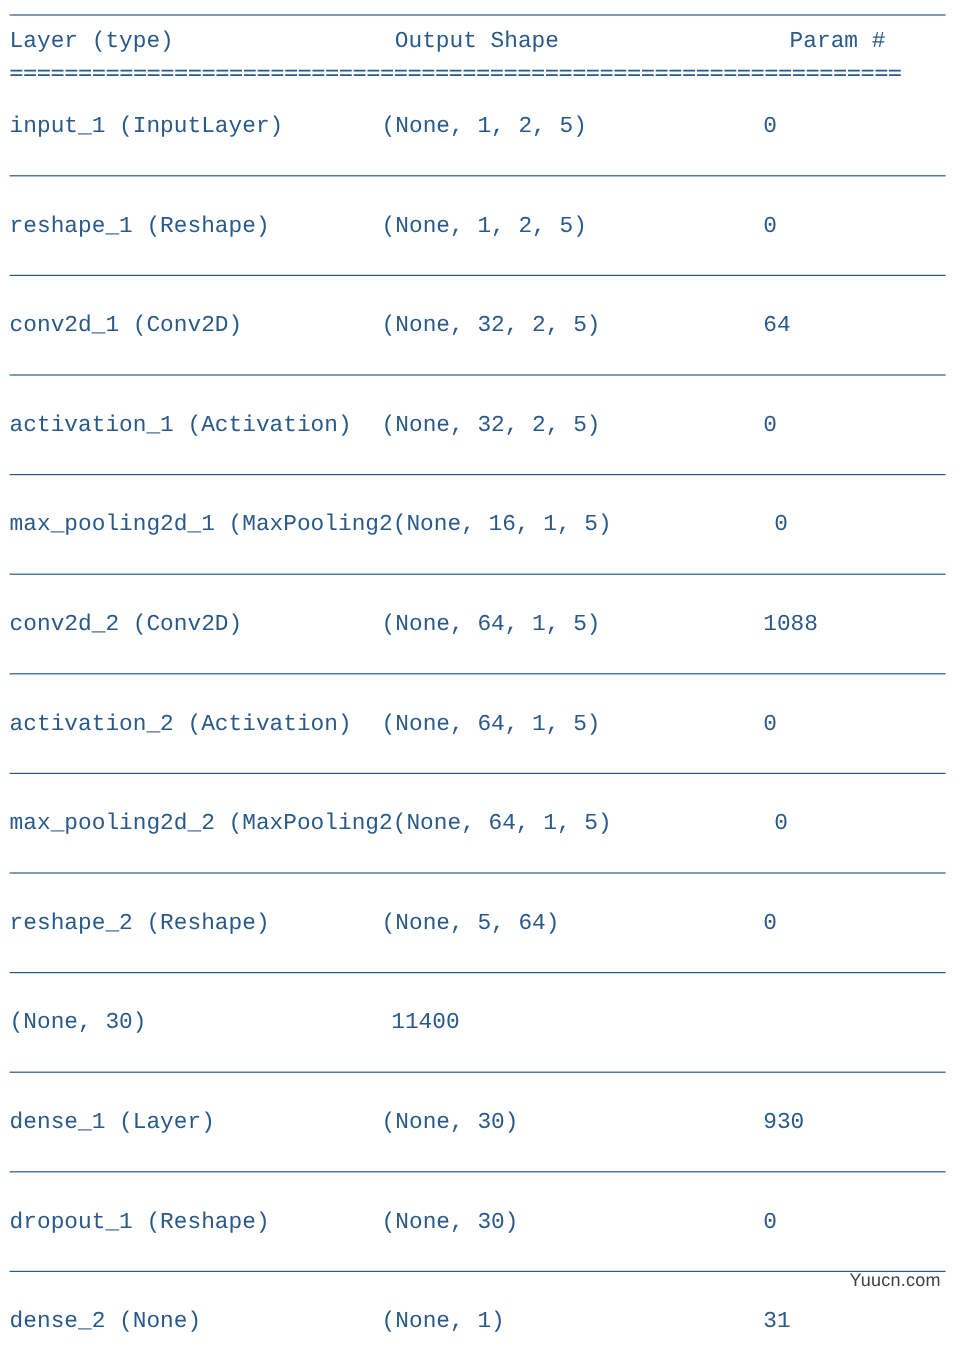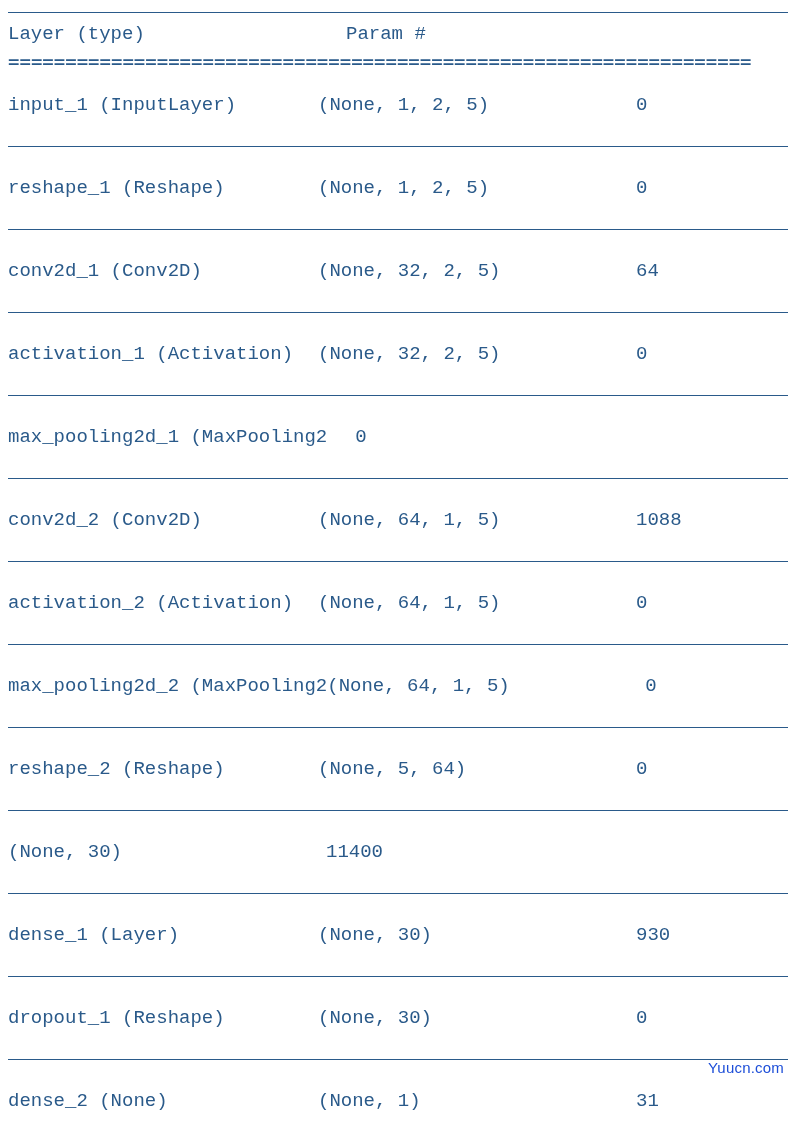--- a/index.html
+++ b/index.html
@@ -16,20 +16,21 @@
     width: 100%;
   }
   .header-line-top {
     border-top: 1.5px solid #2a5a8a;
     height: 0;
     margin-bottom: 8px;
   }
   .header-row {
     display: flex;
     padding: 2px 0 6px 0;
+    gap: 11px;
   }
   .col-layer { flex: 0 0 310px; white-space: pre; }
   .col-shape { flex: 0 0 290px; white-space: pre; }
   .col-param { flex: 1; white-space: pre; margin-left: 28px; }
   .double-line {
     font-family: monospace;
     white-space: pre;
     overflow: hidden;
     line-height: 1.1;
     letter-spacing: 0;
@@ -44,31 +45,32 @@
   .row-separator {
     border-top: 1.5px solid #2a5a8a;
     margin: 24px 0 24px 0;
   }
   .watermark {
     position: absolute;
     right: 12px;
     bottom: 54px;
     font-family: Arial, sans-serif;
     font-size: 15px;
-    color: #1d4ed8;
+    color: #404040;
     letter-spacing: 0.2px;
   }
 </style>
 </head>
 <body>
 
 <div class="summary-table">
   <div class="header-line-top"></div>
   <div class="header-row">
     <div class="col-layer">Layer (type)</div>
+    <div class="col-shape">Output Shape</div>
     <div class="col-param">Param #</div>
   </div>
   <div class="double-line">=================================================================</div>
 
   <div id="rows-container">
       <div class="layer-row">
         <div class="col-layer">input_1 (InputLayer)</div>
         <div class="col-shape">(None, 1, 2, 5)</div>
         <div class="col-param">0</div>
       </div>
@@ -86,20 +88,21 @@
       </div>
       <div class="row-separator"></div>
       <div class="layer-row">
         <div class="col-layer">activation_1 (Activation)</div>
         <div class="col-shape">(None, 32, 2, 5)</div>
         <div class="col-param">0</div>
       </div>
       <div class="row-separator"></div>
       <div class="layer-row">
         <div class="col-layer">max_pooling2d_1 (MaxPooling2</div>
+        <div class="col-shape">(None, 16, 1, 5)</div>
         <div class="col-param">0</div>
       </div>
       <div class="row-separator"></div>
       <div class="layer-row">
         <div class="col-layer">conv2d_2 (Conv2D)</div>
         <div class="col-shape">(None, 64, 1, 5)</div>
         <div class="col-param">1088</div>
       </div>
       <div class="row-separator"></div>
       <div class="layer-row">

